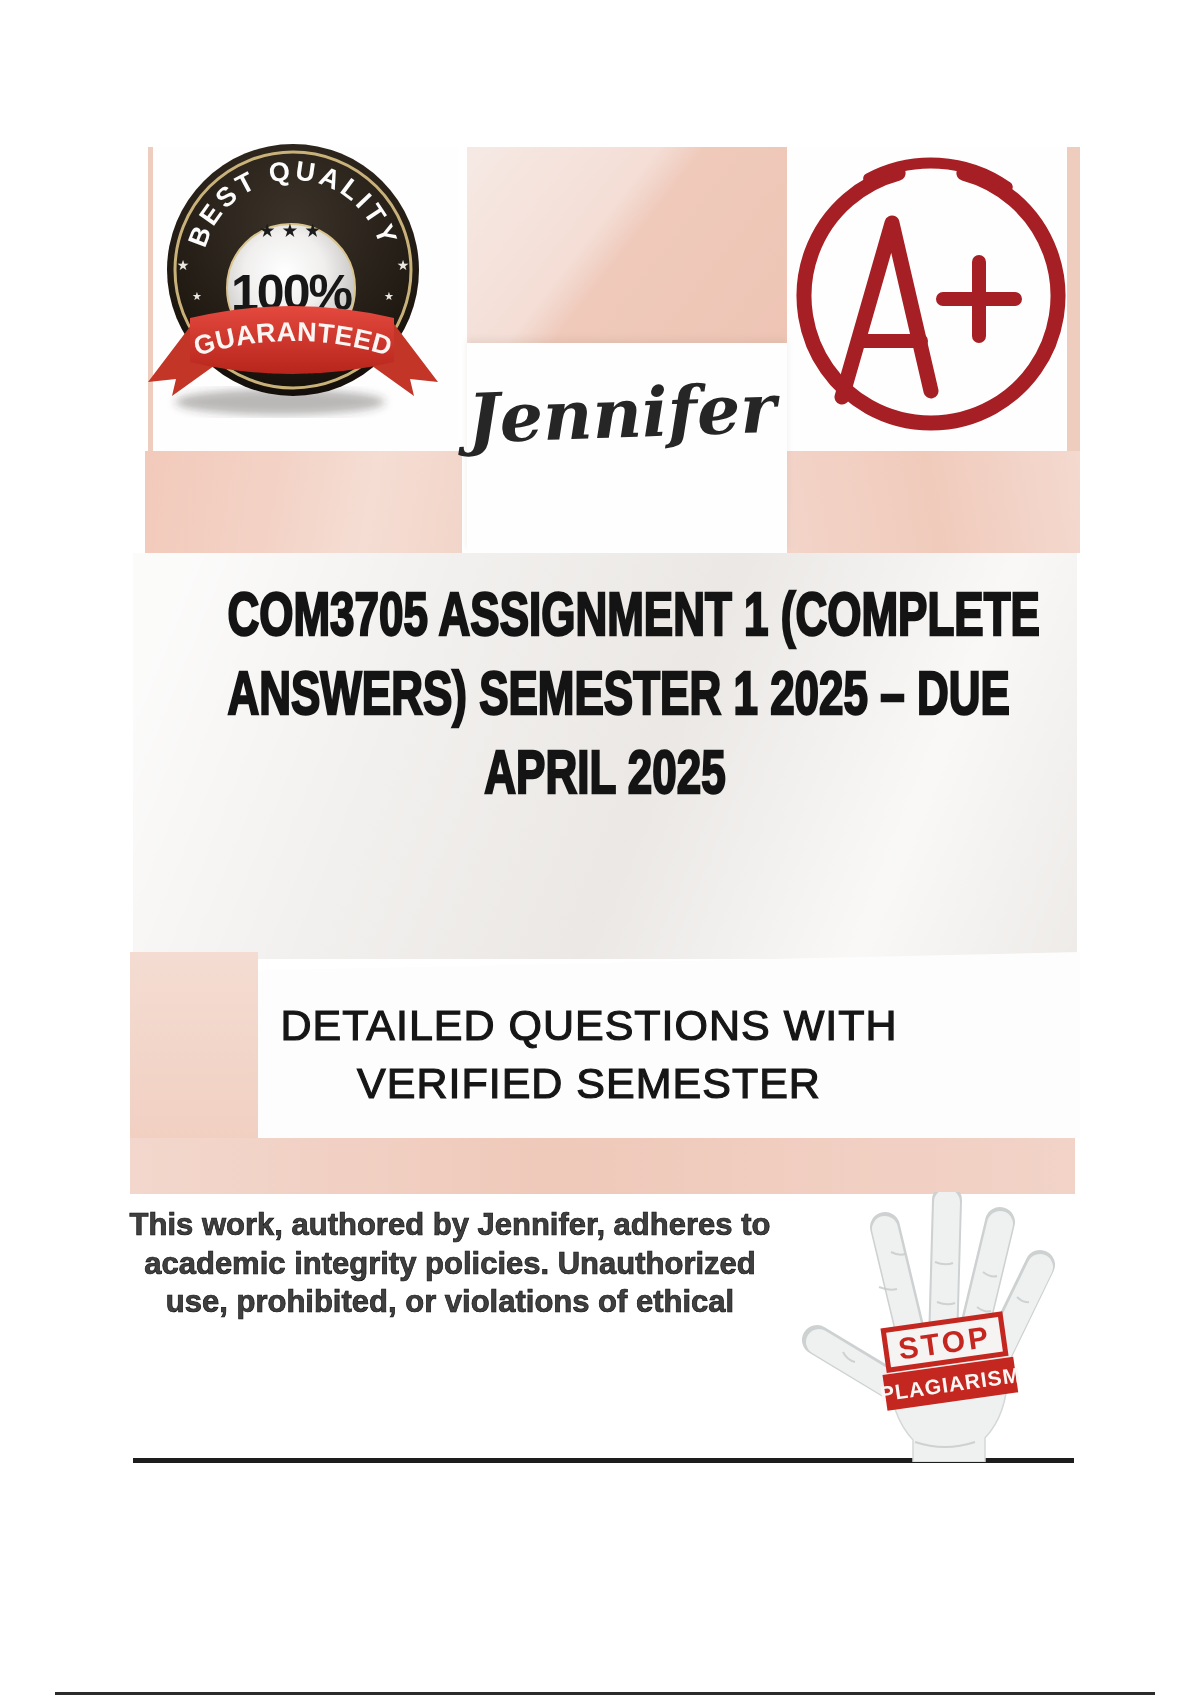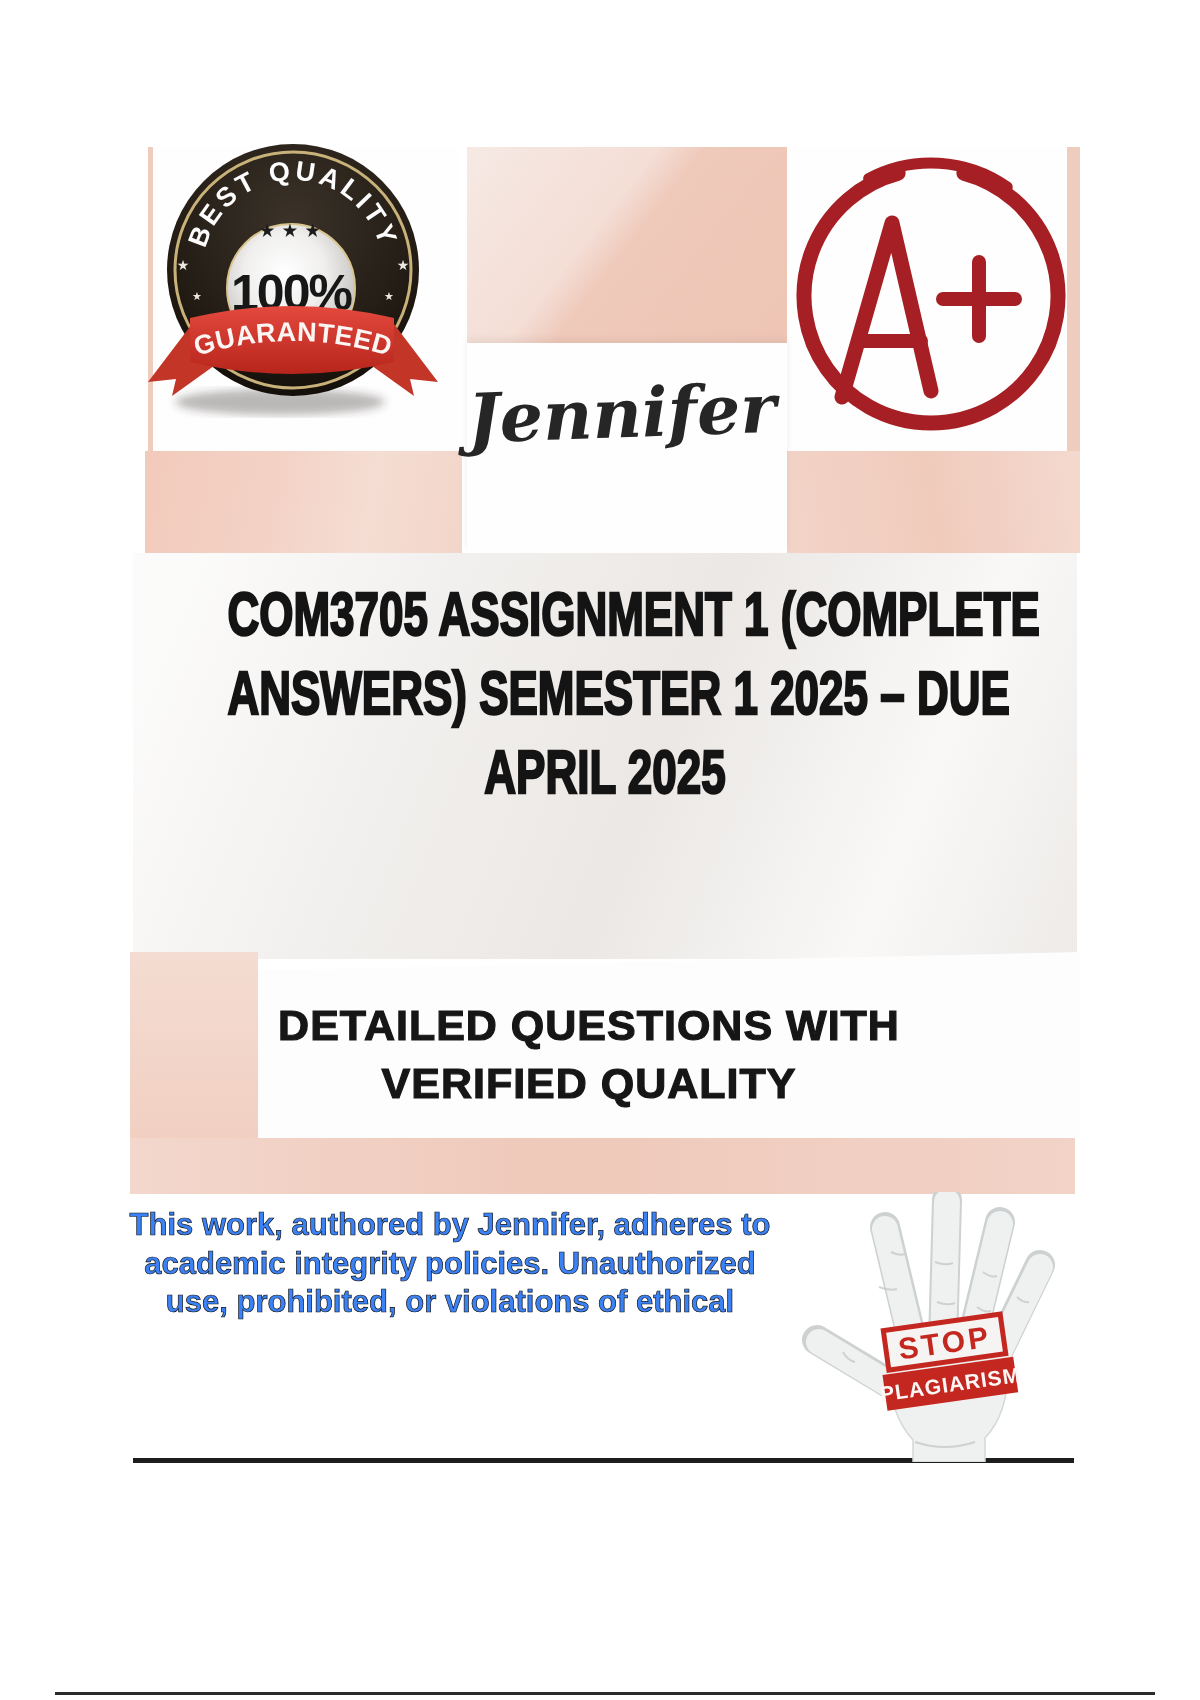--- a/index.html
+++ b/index.html
@@ -42,32 +42,32 @@
     transform:scale(0.8,1.1);white-space:nowrap;
   }
 
   
   #strip-left{left:130px;top:952px;width:128px;height:186px;
     background:linear-gradient(180deg,#f4dcd2 0%,#f1d0c2 100%);}
   #box-subtitle{left:258px;top:952px;width:822px;height:186px;background:#fdfdfd;
     clip-path:polygon(0 10%,100% 0,100% 100%,0 100%);}
   #subtitle-inner{width:662px;padding-top:44px;}
   .subtitle-line{
-    text-align:center;font-weight:bold;font-size:43px;line-height:58px;
+    text-align:center;font-weight:normal;font-size:43px;line-height:58px;
     color:#161616;-webkit-text-stroke:1.2px #161616;letter-spacing:1px;white-space:nowrap;
   }
 
   #band-pink{left:130px;top:1138px;width:945px;height:56px;
     background:linear-gradient(90deg,#f3d7cc 0%,#efc9ba 45%,#f2d3c7 100%);}
 
   
   #disclaimer{left:110px;top:1206px;width:680px;}
   .disclaimer-line{
     text-align:center;font-weight:bold;font-size:31px;line-height:38.5px;
-    color:#3b82f6;-webkit-text-stroke:0.7px #111111;white-space:nowrap;
+    color:#404040;-webkit-text-stroke:0.7px #111111;white-space:nowrap;
   }
 
   
   #rule-thick{left:133px;top:1458px;width:941px;height:5px;background:#1d1d1d;}
   #rule-bottom{left:55px;top:1692px;width:1100px;height:3px;background:#2b2b2b;}
 
   
   #badge-holder{left:145px;top:142px;width:295px;height:280px;z-index:2;}
   #aplus-holder{left:795px;top:150px;width:275px;height:295px;z-index:2;}
   #hand-holder{left:795px;top:1192px;width:300px;height:270px;z-index:3;}
@@ -154,21 +154,21 @@
 <div class="abs" id="band-title">
   <div class="title-line">COM3705 ASSIGNMENT 1 (COMPLETE</div>
   <div class="title-line">ANSWERS) SEMESTER 1 2025 – DUE</div>
   <div class="title-line">APRIL 2025</div>
 </div>
 
 <div class="abs" id="strip-left"></div>
 <div class="abs" id="box-subtitle">
   <div id="subtitle-inner">
     <div class="subtitle-line">DETAILED QUESTIONS WITH</div>
-    <div class="subtitle-line">VERIFIED QUALITY</div>
+    <div class="subtitle-line">VERIFIED SEMESTER</div>
   </div>
 </div>
 <div class="abs" id="band-pink"></div>
 
 <div class="abs" id="disclaimer">
   <div class="disclaimer-line">This work, authored by Jennifer, adheres to</div>
   <div class="disclaimer-line">academic integrity policies. Unauthorized</div>
   <div class="disclaimer-line">use, prohibited, or violations of ethical</div>
 </div>
 

